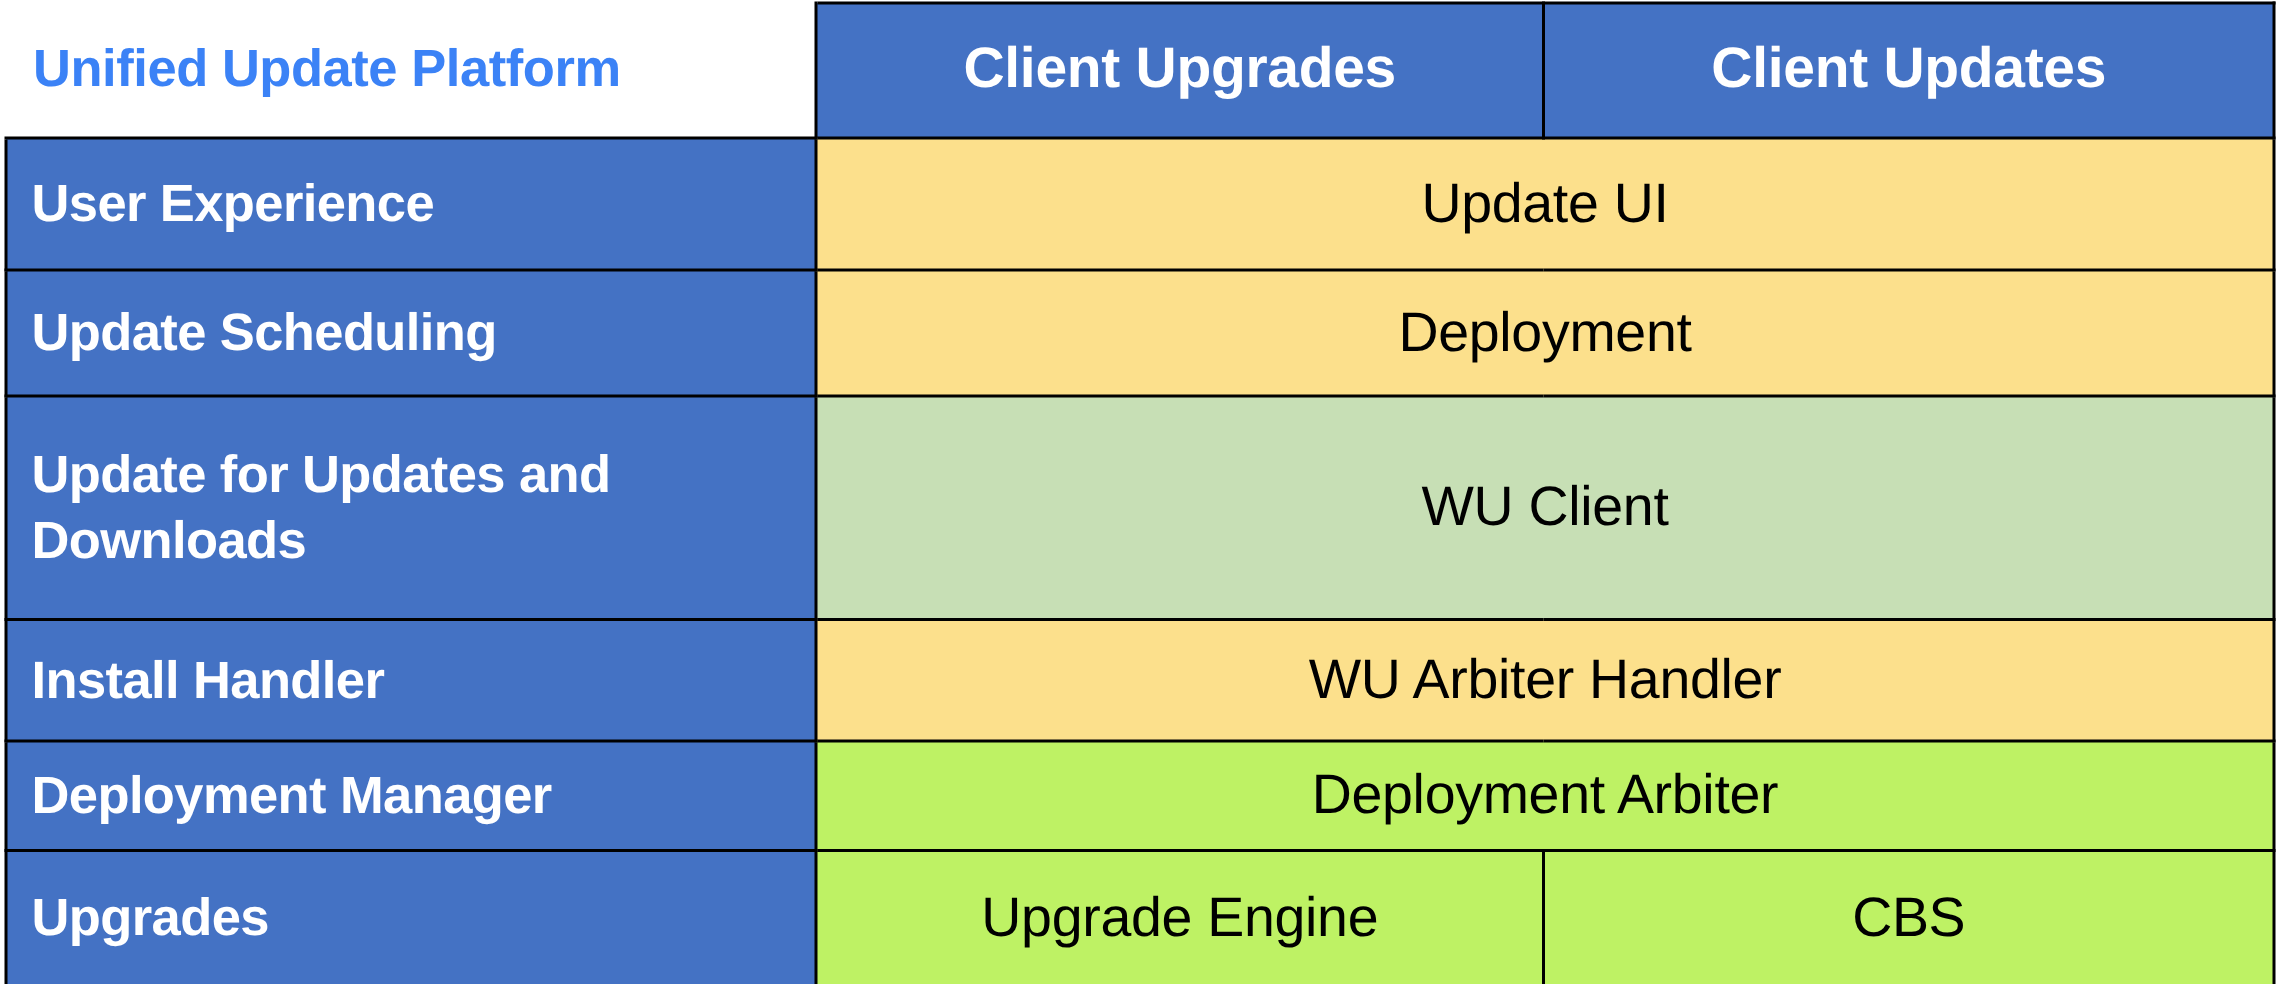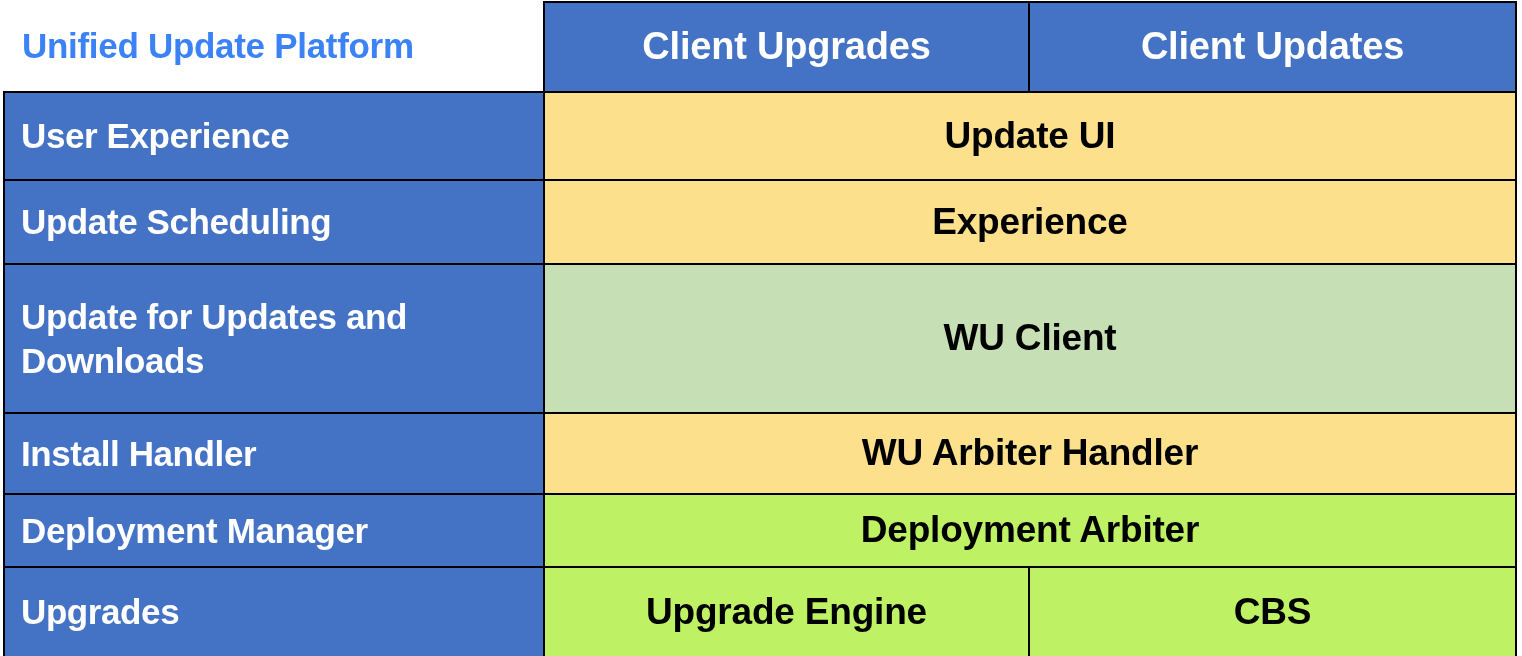--- a/index.html
+++ b/index.html
@@ -80,21 +80,21 @@
     line-height: 1.25;
     letter-spacing: -0.4px;
     display: block;
   }
 
   
   .content-cell {
     text-align: center;
   }
   .content-cell .txt {
-    font-weight: bold;
+    font-weight: normal;
     font-size: 37px;
     color: #000000;
     line-height: 1.1;
     letter-spacing: -0.2px;
     margin-top: 24px;
   }
 
   .fill-yellow { background: #FCE08C; }
   .fill-green  { background: #C7DFB5; }
   .fill-gray   { background: #bef264; }
@@ -137,21 +137,21 @@
       <td class="content-cell fill-yellow" colspan="2">
         <span class="txt">Update UI</span>
       </td>
     </tr>
 
     <tr class="r-2">
       <td class="label-cell">
         <span class="txt">Update Scheduling</span>
       </td>
       <td class="content-cell fill-yellow" colspan="2">
-        <span class="txt">Experience</span>
+        <span class="txt">Deployment</span>
       </td>
     </tr>
 
     <tr class="r-3">
       <td class="label-cell">
         <span class="txt">Update for Updates and Downloads</span>
       </td>
       <td class="content-cell fill-green" colspan="2">
         <span class="txt">WU Client</span>
       </td>

